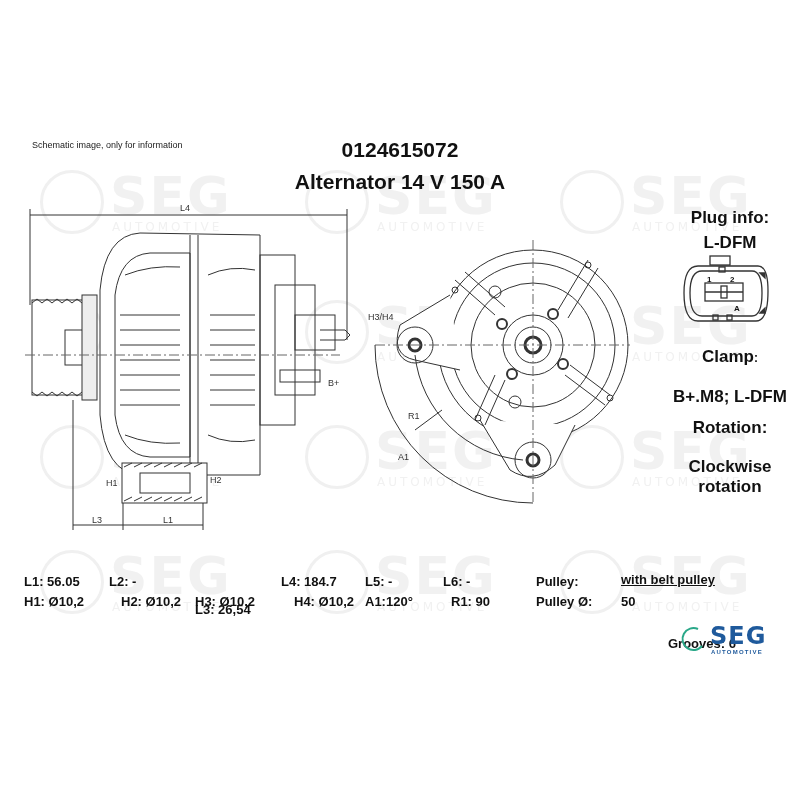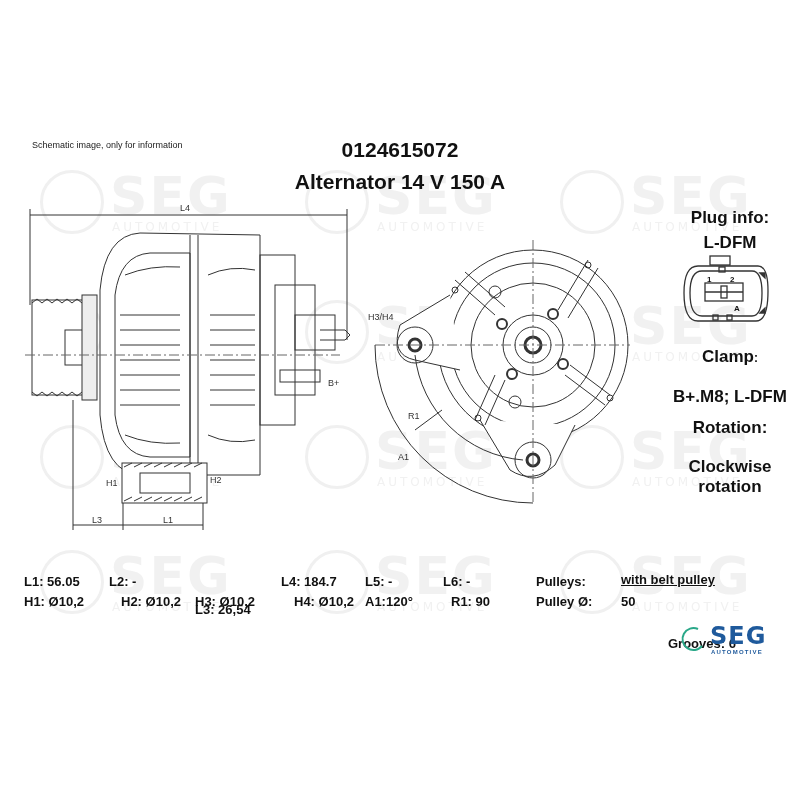--- a/index.html
+++ b/index.html
@@ -204,21 +204,21 @@
 <div class="abs side-v" style="top:387px;">B+.M8; L-DFM</div>
 <div class="abs side-h" style="top:418px;">Rotation:</div>
 <div class="abs side-v" style="top:457px;">Clockwise rotation</div>
 
 <div class="abs spec" style="left:24px;top:574px;">L1: 56.05</div>
 <div class="abs spec" style="left:109px;top:574px;">L2: -</div>
 <div class="abs spec" style="left:195px;top:574px;margin-top:28px;">L3: 26,54</div>
 <div class="abs spec" style="left:281px;top:574px;">L4: 184.7</div>
 <div class="abs spec" style="left:365px;top:574px;">L5: -</div>
 <div class="abs spec" style="left:431px;top:574px;padding-left:12px;">L6: -</div>
-<div class="abs spec" style="left:536px;top:574px;">Pulleys:</div>
+<div class="abs spec" style="left:536px;top:574px;">Pulley:</div>
 <div class="abs spec small" style="left:621px;top:572px;">with belt pulley</div>
 
 <div class="abs spec" style="left:24px;top:594px;">H1: Ø10,2</div>
 <div class="abs spec" style="left:109px;top:594px;padding-left:12px;">H2: Ø10,2</div>
 <div class="abs spec" style="left:195px;top:594px;">H3: Ø10,2</div>
 <div class="abs spec" style="left:281px;top:594px;padding-left:13px;">H4: Ø10,2</div>
 <div class="abs spec" style="left:365px;top:594px;">A1:120°</div>
 <div class="abs spec" style="left:451px;top:594px;">R1: 90</div>
 <div class="abs spec" style="left:536px;top:594px;">Pulley Ø:</div>
 <div class="abs spec" style="left:621px;top:594px;">50</div>

